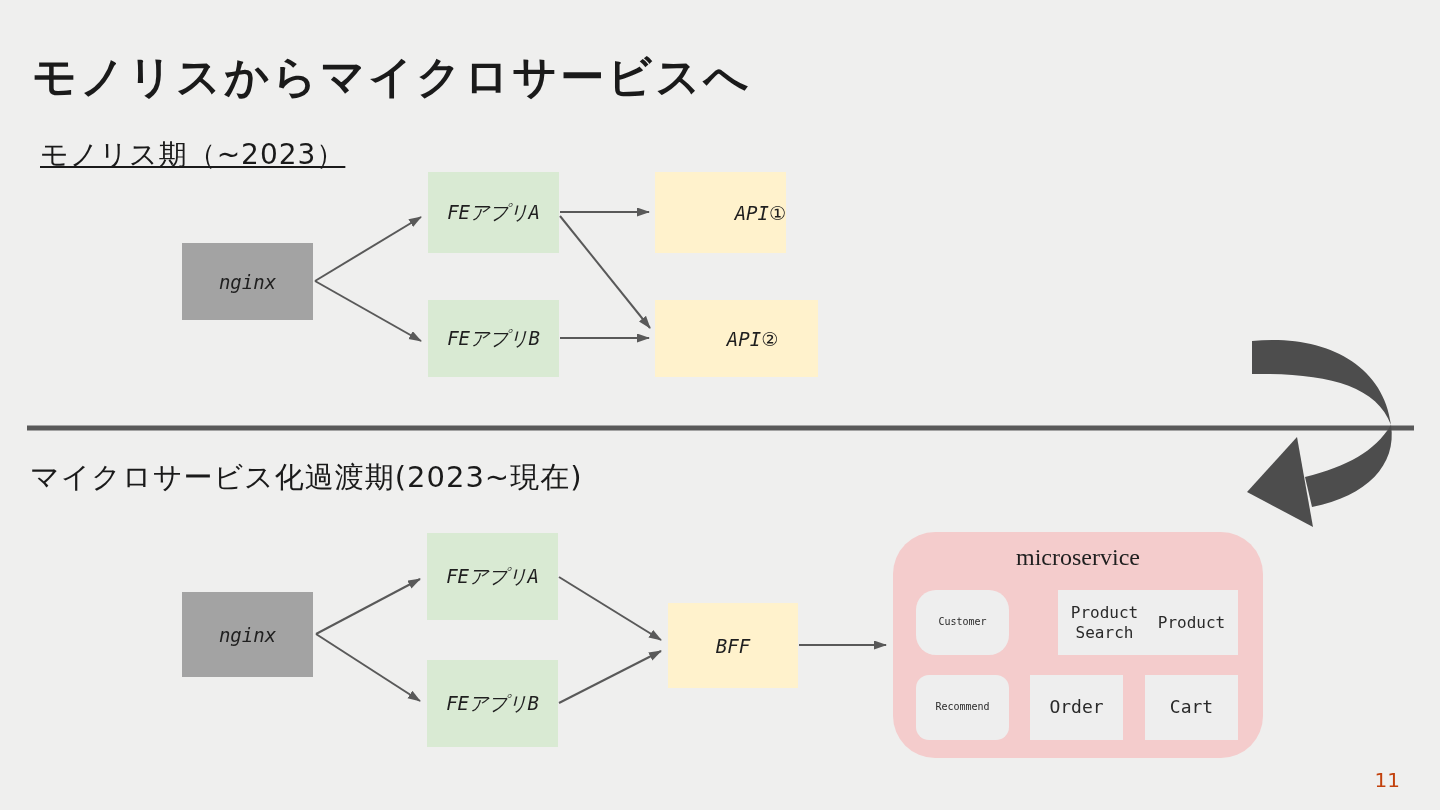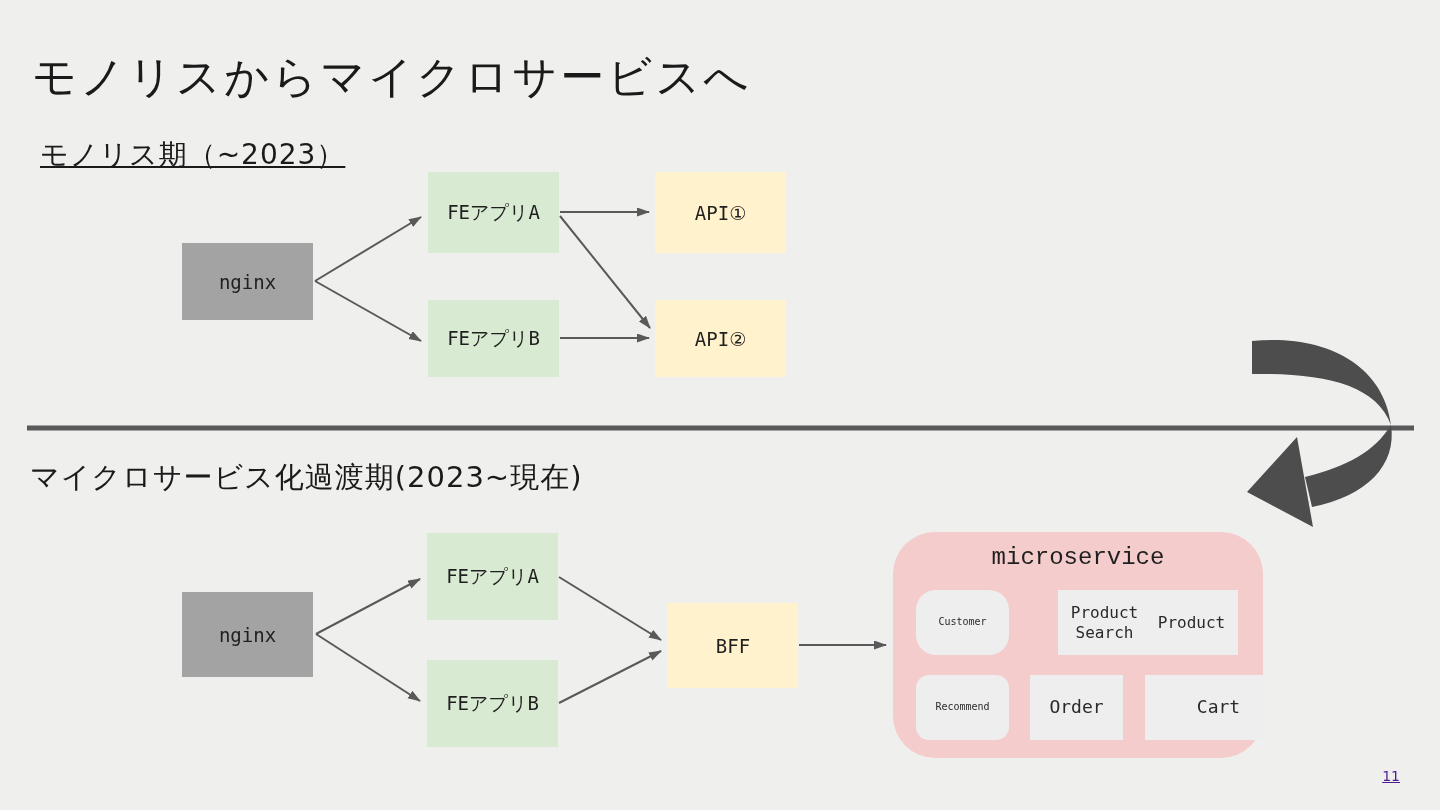--- a/index.html
+++ b/index.html
@@ -4,55 +4,56 @@
 <style>
   html,body{margin:0;padding:0;}
   .slide{
     position:relative;width:1440px;height:810px;overflow:hidden;
     background:#efefee;
     font-family:"DejaVu Sans",sans-serif;color:#1c1c1c;
   }
   .abs{position:absolute;}
   .slide-title{
     left:32px;top:48px;font-size:44px;letter-spacing:3px;color:#1a1a1a;
-    font-weight:400;white-space:nowrap;
+    font-weight:700;white-space:nowrap;
   }
   .section-heading{font-size:28px;letter-spacing:1px;color:#1a1a1a;white-space:nowrap;}
   .heading-monolith{left:40px;top:136px;text-decoration:underline;}
   .heading-transition{left:30px;top:458px;font-size:29px;}
   .node{
     position:absolute;display:flex;align-items:center;justify-content:center;
     font-size:19px;color:#1f1f1f;text-align:center;
     font-family:"DejaVu Sans Mono","DejaVu Sans",monospace;
+    font-style:italic;
   }
   .nginx-box{background:#a3a3a3;}
   .fe-box{background:#d9ead3;}
   .api-box{background:#fff2cc;}
   .micro-container{
     position:absolute;left:893px;top:532px;width:370px;height:226px;
     background:#f4cccc;border-radius:42px;
   }
   .micro-title{
     position:absolute;left:0;top:12px;width:100%;text-align:center;
-    font-family:Liberation Mono, monospace;font-size:24px;color:#1f1f1f;
+    font-family:Liberation Serif, serif;font-size:24px;color:#1f1f1f;
   }
   .svc{
     position:absolute;width:93px;height:65px;background:#eeeeee;
     display:flex;align-items:center;justify-content:center;text-align:center;
     font-family:"DejaVu Sans Mono",monospace;color:#2a2a2a;line-height:1.25;
   }
   .svc0{left:23px;top:58px;font-size:10px;border-radius:20px;}
   .svc1{left:137px;top:58px;font-size:16px;margin-left:28px;}
   .svc2{left:252px;top:58px;font-size:16px;}
   .svc3{left:23px;top:143px;font-size:10px;border-radius:13px;}
   .svc4{left:137px;top:143px;font-size:18px;}
-  .svc5{left:252px;top:143px;font-size:18px;padding-left:27px;}
+  .svc5{left:252px;top:143px;font-size:18px;}
   .overlay-svg{position:absolute;left:0;top:0;pointer-events:none;}
   .page-number{
-    right:40px;top:768px;font-size:14px;color:#4c1d95;text-decoration:underline;
+    right:40px;top:768px;font-size:20px;color:#c2410c;
   }
 </style>
 </head>
 <body>
 
 <div class="slide">
 
   <div class="abs slide-title">モノリスからマイクロサービスへ</div>
 
   <div class="abs section-heading heading-monolith">モノリス期（~2023）</div>
@@ -92,24 +93,24 @@
 
   <div class="node nginx-box" style="left:182px;top:243px;width:131px;height:77px;">
     <span>nginx</span>
   </div>
   <div class="node fe-box" style="left:428px;top:172px;width:131px;height:81px;">
     <span>FEアプリA</span>
   </div>
   <div class="node fe-box" style="left:428px;top:300px;width:131px;height:77px;">
     <span>FEアプリB</span>
   </div>
-  <div class="node api-box" style="left:655px;top:172px;width:131px;height:81px;">
+  <div class="node api-box" style="left:655px;top:172px;width:131px;height:81px;justify-content:flex-end;">
     <span>API①</span>
   </div>
-  <div class="node api-box" style="left:655px;top:300px;width:131px;height:77px;">
+  <div class="node api-box" style="left:655px;top:300px;width:131px;height:77px;padding-left:32px;">
     <span>API②</span>
   </div>
 
   <div class="node nginx-box" style="left:182px;top:592px;width:131px;height:85px;">
     <span>nginx</span>
   </div>
   <div class="node fe-box" style="left:427px;top:533px;width:131px;height:87px;">
     <span>FEアプリA</span>
   </div>
   <div class="node fe-box" style="left:427px;top:660px;width:131px;height:87px;">

